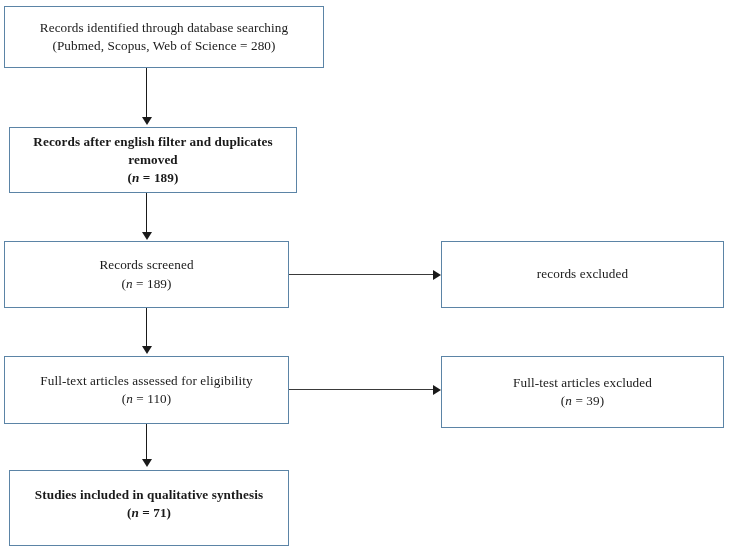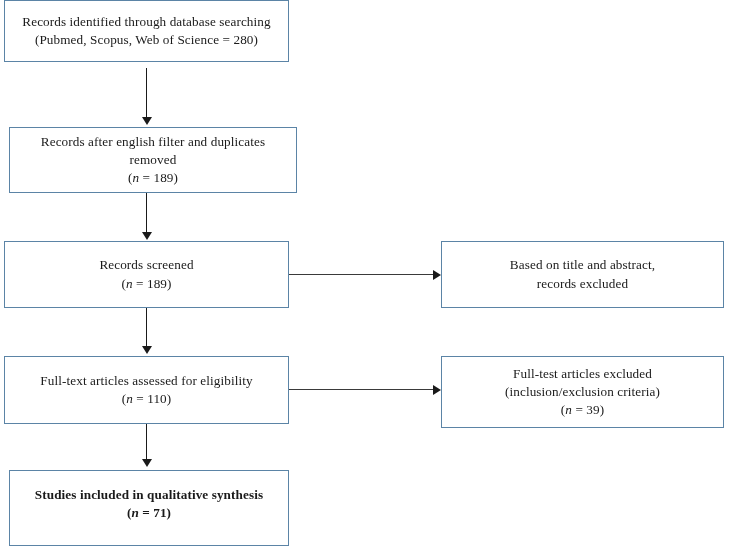--- a/index.html
+++ b/index.html
@@ -66,31 +66,31 @@
     border-top: 5px solid transparent;
     border-bottom: 5px solid transparent;
     border-left: 8px solid #1a1a1a;
   }
 </style>
 </head>
 <body>
 
 <div id="prisma-canvas">
 
-  <div class="flow-box" style="left:4px; top:0; width:285px; height:62px;text-align:center;">
+  <div class="flow-box" style="left:4px; top:6px; width:320px; height:62px;text-align:center;">
     <div class="box-text">
       <span class="n-line">Records identified through database searching</span>
       <span class="n-line">(Pubmed, Scopus, Web of Science = 280)</span>
     </div>
   </div>
 
   <div class="v-conn" style="left:146px; top:68px; height:52px;"></div>
   <div class="v-arrow-head" style="left:141.5px; top:117px;"></div>
 
-  <div class="flow-box" style="left:9px; top:127px; width:288px; height:66px;">
+  <div class="flow-box" style="left:9px; top:127px; width:288px; height:66px;font-weight:bold;">
     <div class="box-text">
       <span class="n-line">Records after english filter and duplicates</span>
       <span class="n-line">removed</span>
       <span class="n-line"><span>(</span><span class="ital">n</span><span> = 189)</span></span>
     </div>
   </div>
 
   <div class="v-conn" style="left:146px; top:193px; height:42px;"></div>
   <div class="v-arrow-head" style="left:141.5px; top:232px;"></div>
 
@@ -99,42 +99,40 @@
       <span class="n-line">Records screened</span>
       <span class="n-line"><span>(</span><span class="ital">n</span><span> = 189)</span></span>
     </div>
   </div>
 
   <div class="h-conn" style="left:289px; top:274px; width:146px;"></div>
   <div class="h-arrow-head" style="left:433px; top:270px;"></div>
 
   <div class="flow-box" style="left:441px; top:241px; width:283px; height:67px;">
     <div class="box-text">
-      <span class="n-line">Based on title and abstract,</span>
       <span class="n-line">records excluded</span>
     </div>
   </div>
 
   <div class="v-conn" style="left:146px; top:308px; height:41px;"></div>
   <div class="v-arrow-head" style="left:141.5px; top:346px;"></div>
 
   <div class="flow-box" style="left:4px; top:356px; width:285px; height:68px;align-items:center;">
     <div class="box-text">
       <span class="n-line">Full-text articles assessed for eligibility</span>
       <span class="n-line"><span>(</span><span class="ital">n</span><span> = 110)</span></span>
     </div>
   </div>
 
   <div class="h-conn" style="left:289px; top:389px; width:146px;"></div>
   <div class="h-arrow-head" style="left:433px; top:385px;"></div>
 
   <div class="flow-box" style="left:441px; top:356px; width:283px; height:72px;">
     <div class="box-text">
       <span class="n-line">Full-test articles excluded</span>
-      <span class="n-line">(inclusion/exclusion criteria)</span>
       <span class="n-line"><span>(</span><span class="ital">n</span><span> = 39)</span></span>
     </div>
   </div>
 
   <div class="v-conn" style="left:146px; top:424px; height:38px;"></div>
   <div class="v-arrow-head" style="left:141.5px; top:459px;"></div>
 
   <div class="flow-box" style="left:9px; top:470px; width:280px; height:76px;">
     <div class="box-text" style="transform: translateY(-4px); font-weight: bold;">
       <span class="n-line">Studies included in qualitative synthesis</span>

